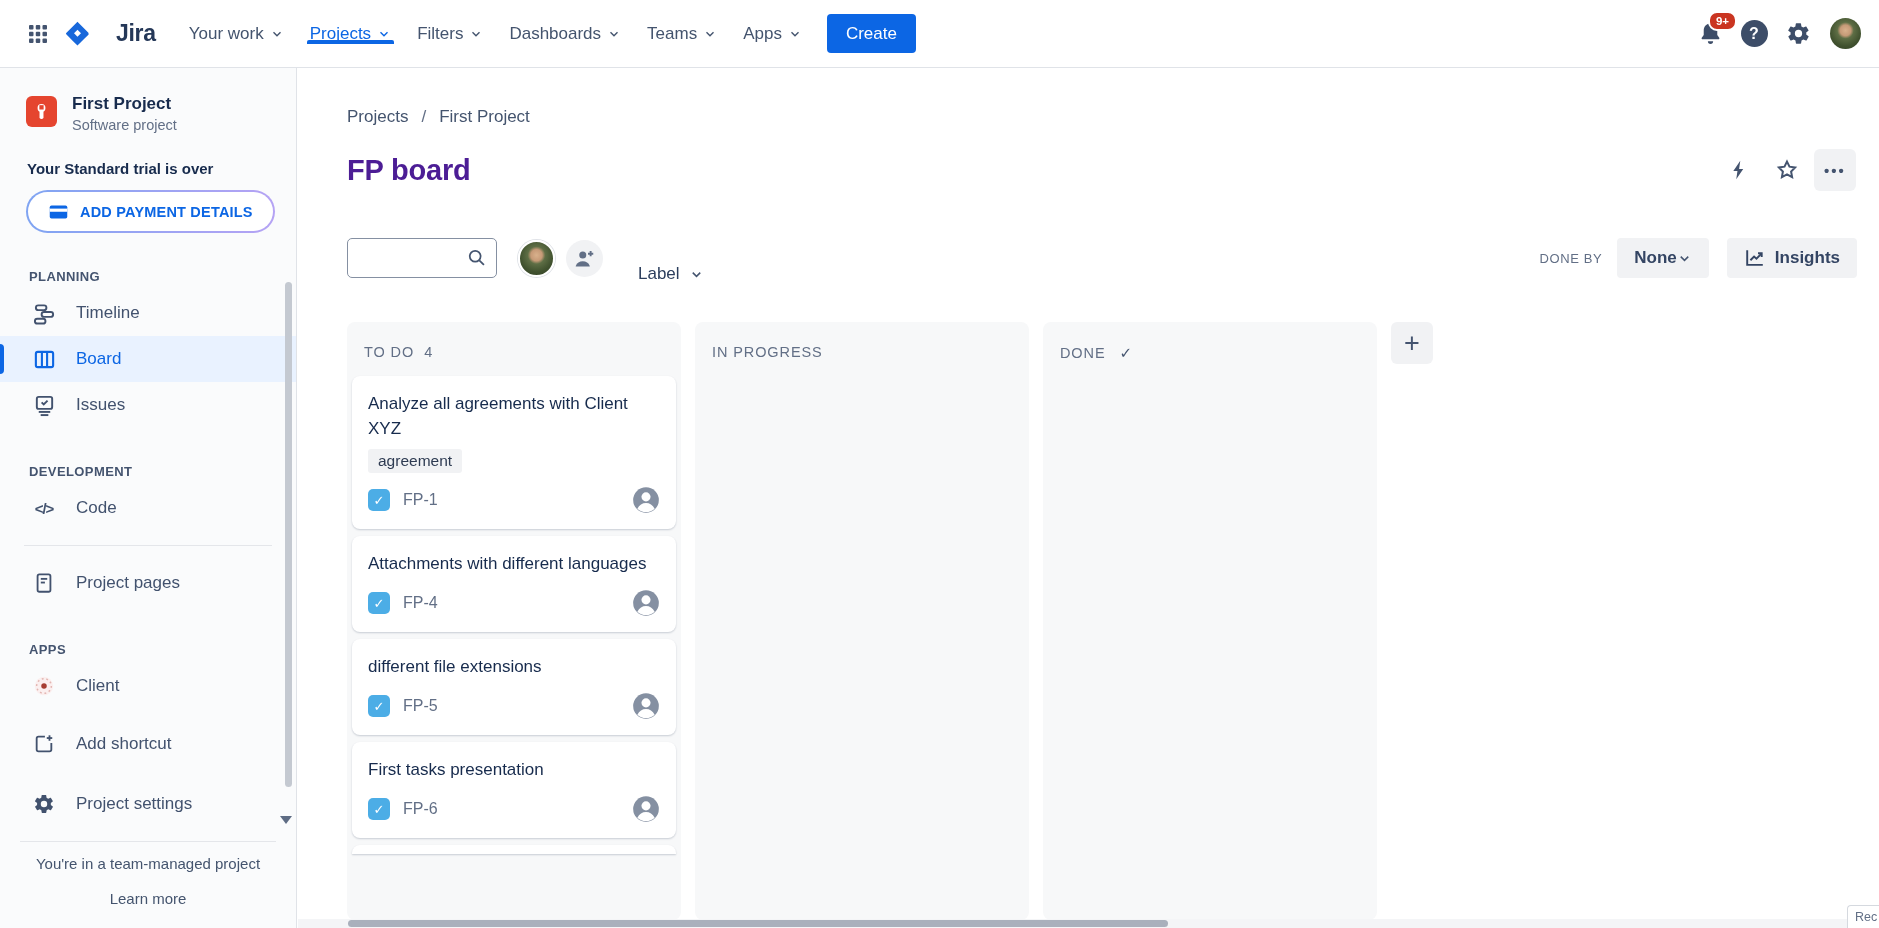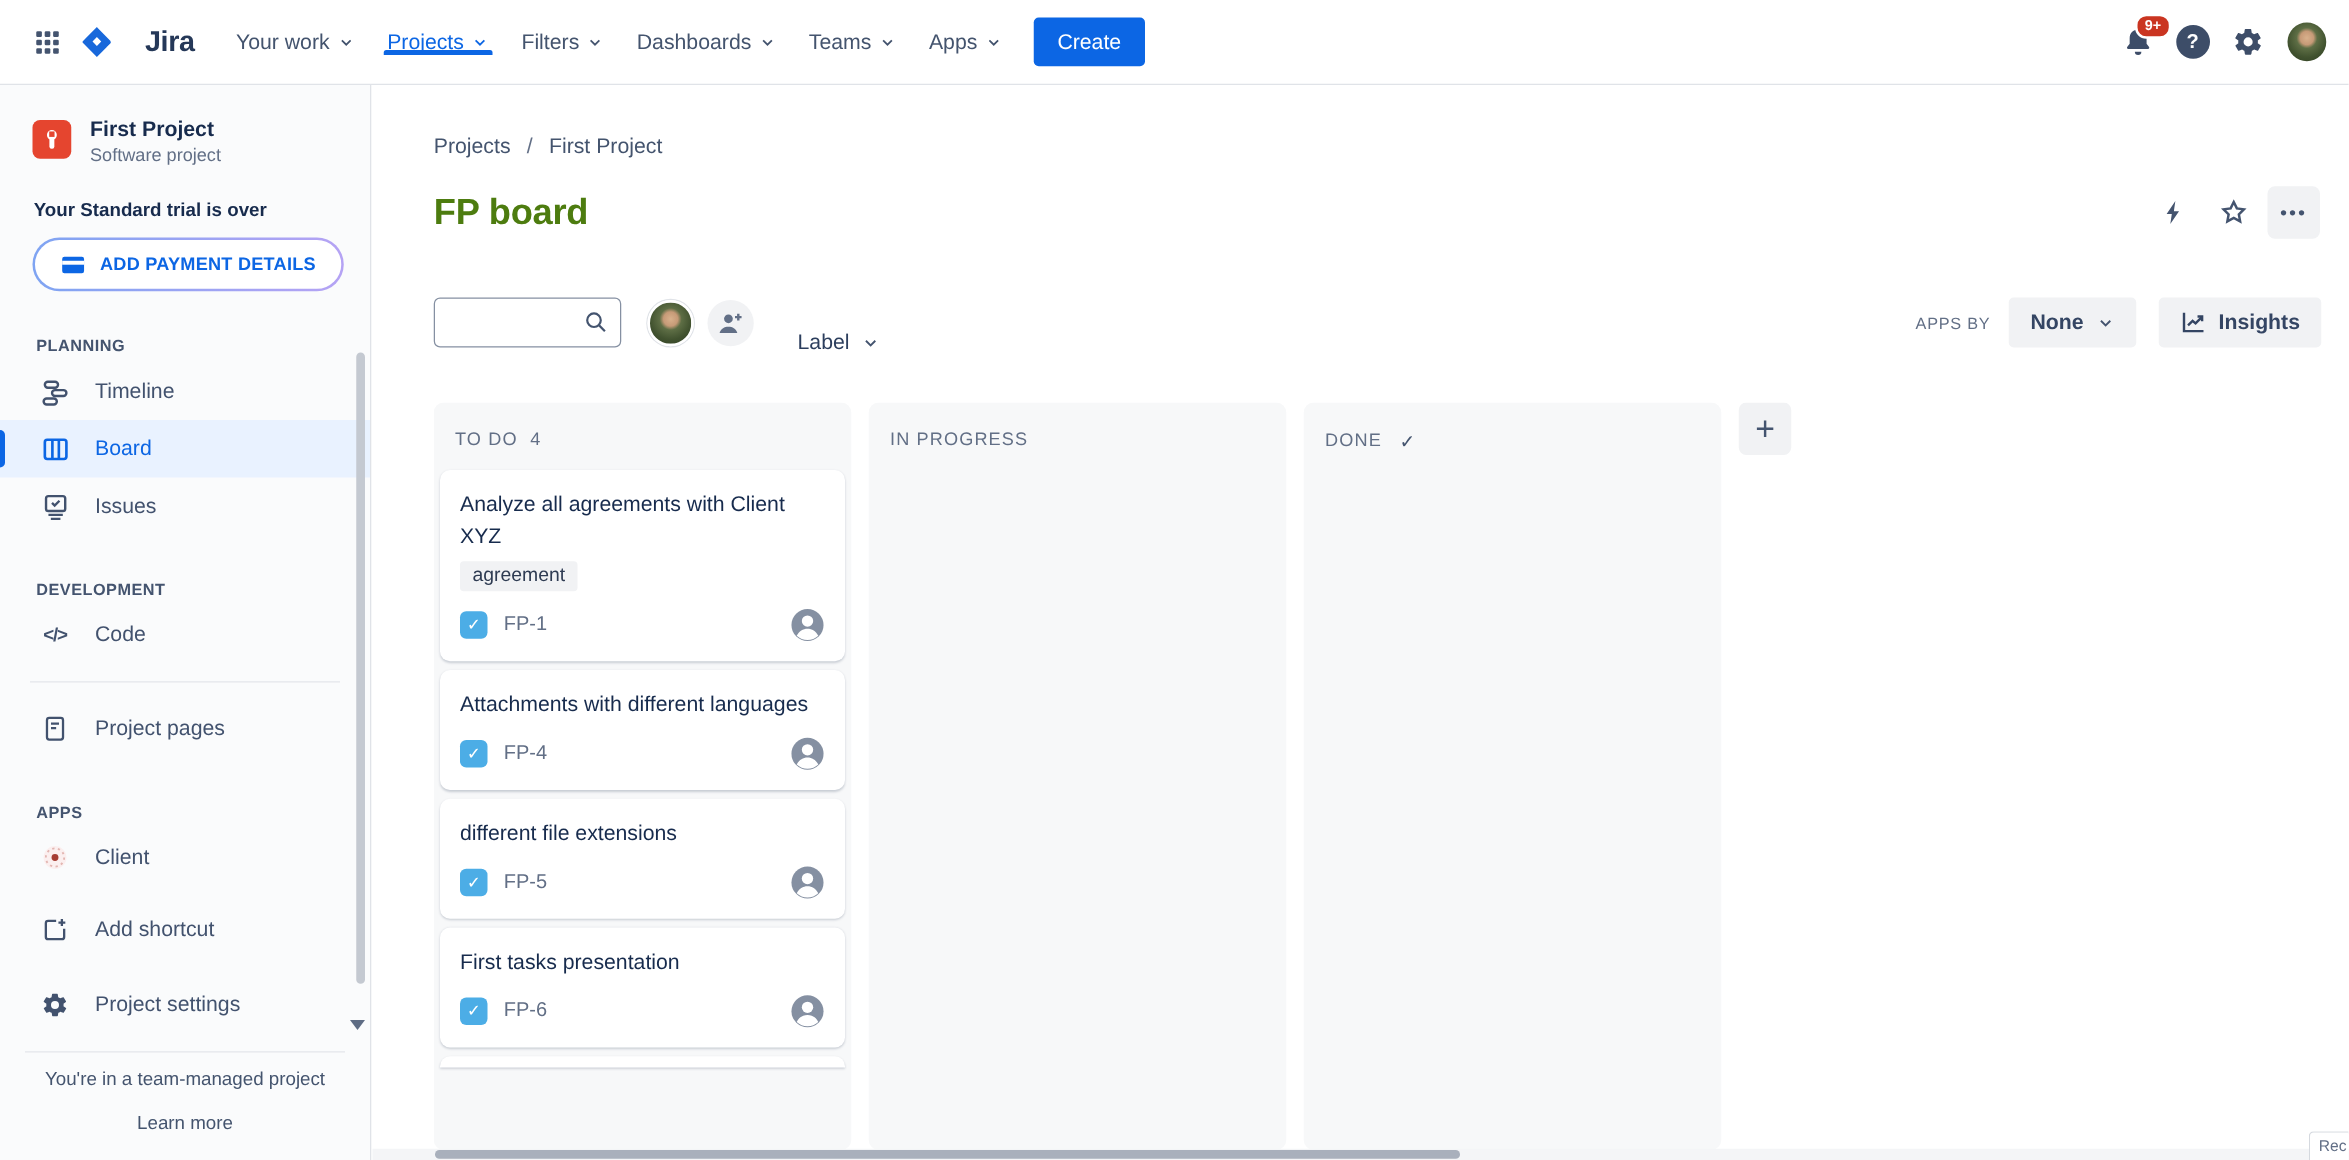--- a/index.html
+++ b/index.html
@@ -61,36 +61,36 @@
   .footer-msg { font-size:15px; color:#44546E; }
   .footer-link { font-size:15px; color:#44546E; margin-top:18px; display:inline-block; }
   .side-scrollbar { position:absolute; top:214px; right:4px; width:7px; height:505px; border-radius:4px; background:#C4C9D1; }
   .side-scroll-arrow { position:absolute; top:748px; right:4px; width:0; height:0; border-left:6px solid transparent; border-right:6px solid transparent; border-top:8px solid #5E6C84; }
 
   
   .main { position:absolute; left:298px; top:68px; right:0; bottom:0; background:#fff; }
   .breadcrumb { display:flex; align-items:center; gap:13px; padding:39px 0 0 49px; font-size:17px; color:#44546E; }
   .crumb-sep { color:#626F86; }
   .title-row { display:flex; align-items:center; margin-top:22px; padding:0 23px 0 49px; }
-  .page-title { font-size:29px; font-weight:700; color:#4d7c0f; letter-spacing:-0.2px; }
+  .page-title { font-size:29px; font-weight:700; color:#4c1d95; letter-spacing:-0.2px; }
   .title-actions { margin-left:auto; display:flex; align-items:center; gap:6px; }
   .tool-btn { width:42px; height:42px; display:flex; align-items:center; justify-content:center; border-radius:6px; background:transparent; border:none; }
   .tool-btn.gray { background:#F1F2F4; }
   .more-dots { font-size:15px; color:#44546F; letter-spacing:2px; font-weight:700; }
 
   .filter-row { display:flex; align-items:center; margin-top:41px; padding:0 22px 0 49px; }
   .board-search { position:relative; width:150px; height:40px; }
   .board-search input { width:150px; height:40px; border:1.5px solid #8590A2; border-radius:5px; padding:0 36px 0 12px; font-size:16px; font-family:inherit; outline:none; background:#fff; }
   .board-search .mag { position:absolute; right:10px; top:9px; }
   .filter-avatar { width:37px; height:37px; margin-left:21px; border:2px solid #fff; box-shadow:0 0 0 1px #E0E3E8; }
   .addperson-btn { width:37px; height:37px; border-radius:50%; background:#F1F2F4; border:none; display:flex; align-items:center; justify-content:center; margin-left:11px; }
   .label-dd { display:flex; align-items:center; gap:9px; margin-left:35px; font-size:17px; font-weight:500; color:#2C3E5D;margin-top:32px; }
   .filter-row .spacer { flex:1; }
   .groupby-label { font-size:13px; color:#626F86; letter-spacing:0.6px; margin-right:15px; font-weight:500; }
-  .chip-btn { height:40px; background:#F1F2F4; border:none; border-radius:4px; display:flex; align-items:center; gap:10px; padding:0 17px; font-size:17px; font-weight:600; color:#344563; font-family:inherit; }
+  .chip-btn { height:40px; background:#F1F2F4; border:none; border-radius:4px; display:flex; align-items:center; padding:0 17px; font-size:17px; font-weight:600; color:#344563; font-family:inherit; }
   .insights-btn { margin-left:18px; gap:9px; }
 
   
   .board-area { position:absolute; left:49px; right:0; top:254px; bottom:8px; display:flex; gap:14px; align-items:stretch; overflow:hidden; }
   .col { width:334px; flex:none; background:#F7F8F9; border-radius:8px; display:flex; flex-direction:column; }
   .col-head { display:flex; align-items:center; gap:10px; padding:22px 12px 6px 17px; font-size:14.5px; color:#626F86; letter-spacing:0.9px; font-weight:500; }
   .col-check { color:#44546F; font-size:15px; font-weight:700; margin-left:4px; }
   .cards { padding:10px 5px 0; overflow:hidden; flex:1; }
   .card { background:#fff; border-radius:8px; box-shadow:0 1px 2px rgba(9,30,66,0.2); padding:15px 16px; margin-bottom:7px; }
   .card-title { font-size:17px; line-height:25px; color:#172B4D; }
@@ -360,21 +360,21 @@
           <path d="M19 3.5v6M16 6.5h6" stroke="#626F86" stroke-width="2.2" fill="none"></path>
         </svg>
     </button>
     <div class="label-dd ptr">
       <span>Label</span>
       <svg width="15" height="15" viewBox="0 0 24 24" fill="none" stroke="#44546F" stroke-width="2.4">
           <polyline points="6 9 12 15 18 9"></polyline>
         </svg>
     </div>
     <div class="spacer"></div>
-    <span class="groupby-label">APPS BY</span>
+    <span class="groupby-label">DONE BY</span>
     <button class="chip-btn ptr">
       <span>None</span>
       <svg width="15" height="15" viewBox="0 0 24 24" fill="none" stroke="#44546F" stroke-width="2.4">
           <polyline points="6 9 12 15 18 9"></polyline>
         </svg>
     </button>
     <button class="chip-btn insights-btn ptr">
       <svg width="22" height="22" viewBox="0 0 24 24" fill="none" stroke="#344563" stroke-width="2.1">
           <path d="M3.5 3.5v16h17"></path>
           <polyline points="7 14.5 11 10.5 13.6 12.8 19 7.3"></polyline>

